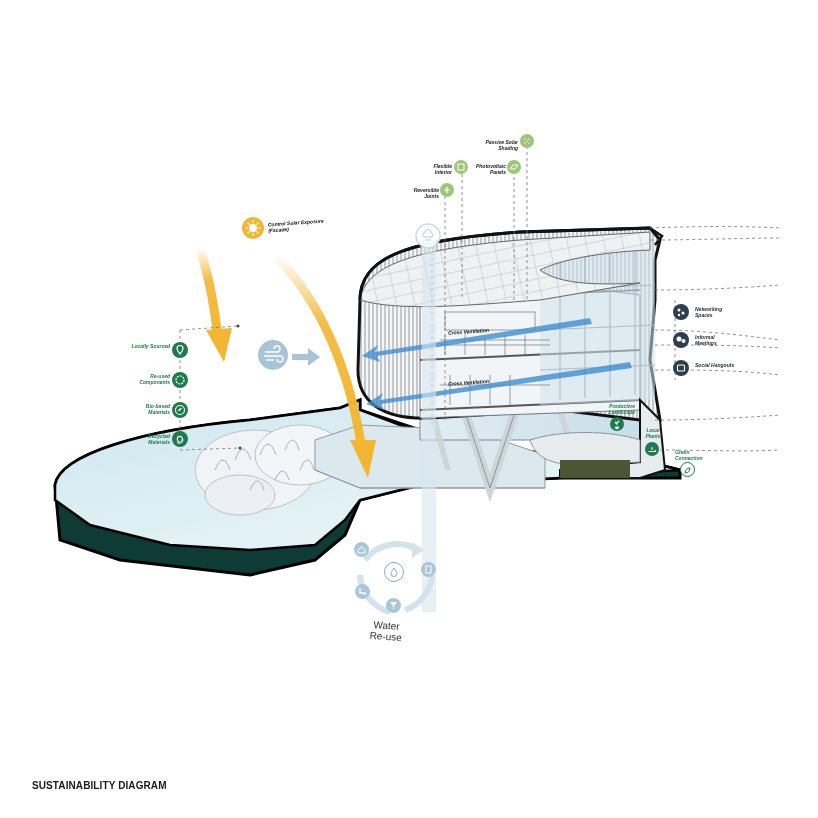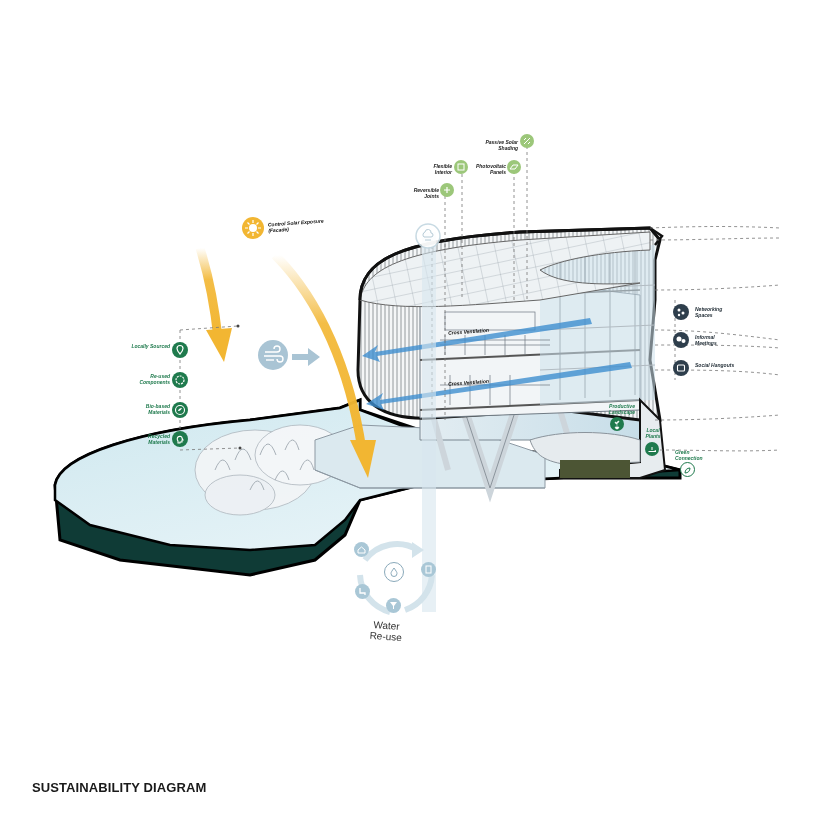--- a/index.html
+++ b/index.html
@@ -3,21 +3,21 @@
 <meta charset="utf-8">
 <style>
   html,body{margin:0;padding:0;background:#ffffff;}
   body{width:818px;height:818px;position:relative;overflow:hidden;font-family:"Liberation Sans",sans-serif;}
   #stage{position:absolute;left:0;top:0;width:818px;height:818px;}
   .lbl{position:absolute;font-family:"Liberation Sans",sans-serif;font-weight:bold;font-style:italic;font-size:5px;line-height:5.5px;}
   .lbl.green{color:#1f7a4d;text-align:right;}
   .lbl.dark{color:#1e2a33;text-align:left;}
   .lbl.black{color:#111;}
   .lbl.gl{color:#222;text-align:right;}
-  .caption{position:absolute;left:32px;top:780px;font-family:"Liberation Sans",sans-serif;font-weight:bold;font-size:13px;color:#1a1a1a;letter-spacing:0.1px;}
+  .caption{position:absolute;left:32px;top:780px;font-family:"Liberation Sans",sans-serif;font-weight:bold;font-size:10px;color:#1a1a1a;letter-spacing:0.1px;}
   .water{position:absolute;left:370px;top:620px;font-size:10px;color:#333;text-align:center;line-height:11px;transform:rotate(4deg);font-family:"Liberation Sans",sans-serif;}
   .ico{position:absolute;border-radius:50%;}
 </style>
 </head>
 <body>
 
 <div id="stage">
 
 <svg width="818" height="818" viewBox="0 0 818 818" style="position:absolute;left:0;top:0">
   <defs>

